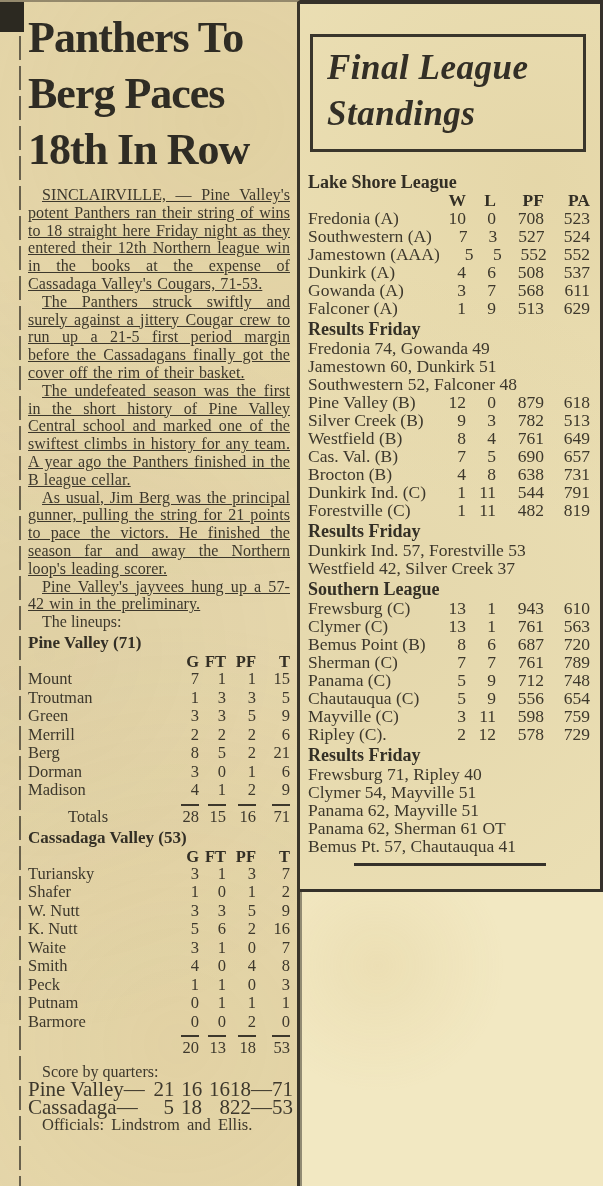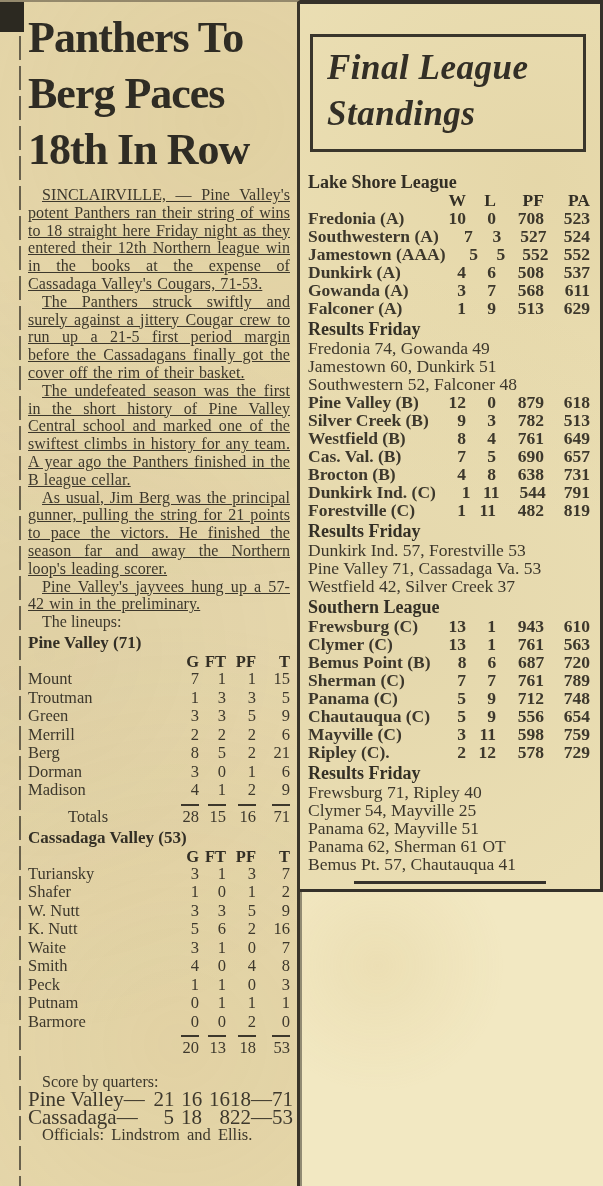--- a/index.html
+++ b/index.html
@@ -35,21 +35,21 @@
   .team-head{font-weight:bold;font-size:17px;line-height:20px;color:#332f25;margin-top:2px;}
   .bs-row{display:flex;align-items:baseline;font-size:16.5px;line-height:18.5px;}
   .bs-header{line-height:17px;font-weight:bold;color:#332f25;}
   .bs-name{flex:1;white-space:nowrap;}
   .bs-cell{text-align:right;white-space:nowrap;}
   .c0{width:30px;}.c1{width:27px;}.c2{width:30px;}.c3{width:34px;}
   .dash-row{height:7px;line-height:7px;}
   .dash{display:inline-block;width:18px;border-top:2px solid #3d382c;vertical-align:middle;}
   .totals-row{line-height:19px;}
   .totals-label{padding-left:40px;}
-  .sbq-label{font-size:16px;line-height:18px;text-indent:14px;margin-top:16px;}
+  .sbq-label{font-size:16px;line-height:18px;text-indent:14px;margin-top:6px;}
   .q-row{display:flex;align-items:baseline;font-size:21px;line-height:17.5px;}
   .q-name{flex:1;white-space:nowrap;}
   .q-cell{text-align:right;white-space:nowrap;}
   .q0{width:30px;}.q1{width:28px;}.q2{width:28px;}.q3{width:60px;}
   .officials{font-size:16.5px;line-height:18px;text-indent:14px;word-spacing:3px;}
   
   .clip-right{
     left:300px;top:0;width:303px;height:892px;
     background:
       radial-gradient(circle at 80% 20%, rgba(185,155,85,.12), transparent 45%),
@@ -58,21 +58,21 @@
     border-top:4px solid #35312a;
     border-right:3px solid #35312a;
     border-bottom:3px solid #35312a;
   }
   .title-box{margin:30px 14px 6px 10px;border:3px solid #3a362c;padding:8px 18px 12px 14px;}
   .title-line{font-style:italic;font-weight:bold;font-size:35px;line-height:46px;color:#332f26;
     letter-spacing:.5px;white-space:nowrap;}
   .sections{padding:2px 10px 0 8px;margin-top:16px;}
   .sec-head{font-weight:bold;font-size:18px;line-height:20px;color:#332f25;margin-top:2px;
     white-space:nowrap;}
-  .st-row{display:flex;align-items:baseline;font-size:17.5px;line-height:18px;font-weight:bold;}
+  .st-row{display:flex;align-items:baseline;font-size:17.5px;line-height:18px;}
   .st-header{font-weight:bold;line-height:17px;color:#332f25;}
   .st-name{flex:1;white-space:nowrap;}
   .st-cell{text-align:right;white-space:nowrap;}
   .s0{width:36px;}.s1{width:30px;}.s2{width:48px;}.s3{width:46px;}
   .res-line{font-size:17.5px;line-height:18px;white-space:nowrap;}
   .end-rule{margin:8px auto 0 auto;width:64%;border-top:3px solid #35312a;}
   
   .backing{position:absolute;left:300px;top:892px;width:303px;height:294px;
     background:
       radial-gradient(circle at 25% 25%, rgba(200,170,100,.15), transparent 40%),
@@ -388,21 +388,20 @@
         </div>
         <div class="st-row">
           <span class="st-name">Forestville (C)</span>
           <span class="st-cell s0">1</span>
           <span class="st-cell s1">11</span>
           <span class="st-cell s2">482</span>
           <span class="st-cell s3">819</span>
         </div>
         <div class="sec-head">Results Friday</div>
         <div class="res-line">Dunkirk Ind. 57, Forestville 53</div>
-        <div class="res-line">Pine Valley 71, Cassadaga Va. 53</div>
         <div class="res-line">Westfield 42, Silver Creek 37</div>
         <div class="sec-head">Southern League</div>
         <div class="st-row">
           <span class="st-name">Frewsburg (C)</span>
           <span class="st-cell s0">13</span>
           <span class="st-cell s1">1</span>
           <span class="st-cell s2">943</span>
           <span class="st-cell s3">610</span>
         </div>
         <div class="st-row">
@@ -449,21 +448,21 @@
         </div>
         <div class="st-row">
           <span class="st-name">Ripley (C).</span>
           <span class="st-cell s0">2</span>
           <span class="st-cell s1">12</span>
           <span class="st-cell s2">578</span>
           <span class="st-cell s3">729</span>
         </div>
         <div class="sec-head">Results Friday</div>
         <div class="res-line">Frewsburg 71, Ripley 40</div>
-        <div class="res-line">Clymer 54, Mayville 25</div>
+        <div class="res-line">Clymer 54, Mayville 51</div>
         <div class="res-line">Panama 62, Mayville 51</div>
         <div class="res-line">Panama 62, Sherman 61 OT</div>
         <div class="res-line">Bemus Pt. 57, Chautauqua 41</div>
       </div>
     <div class="end-rule"></div>
   </section>
 
   <div class="backing"></div>
 
 </div>

